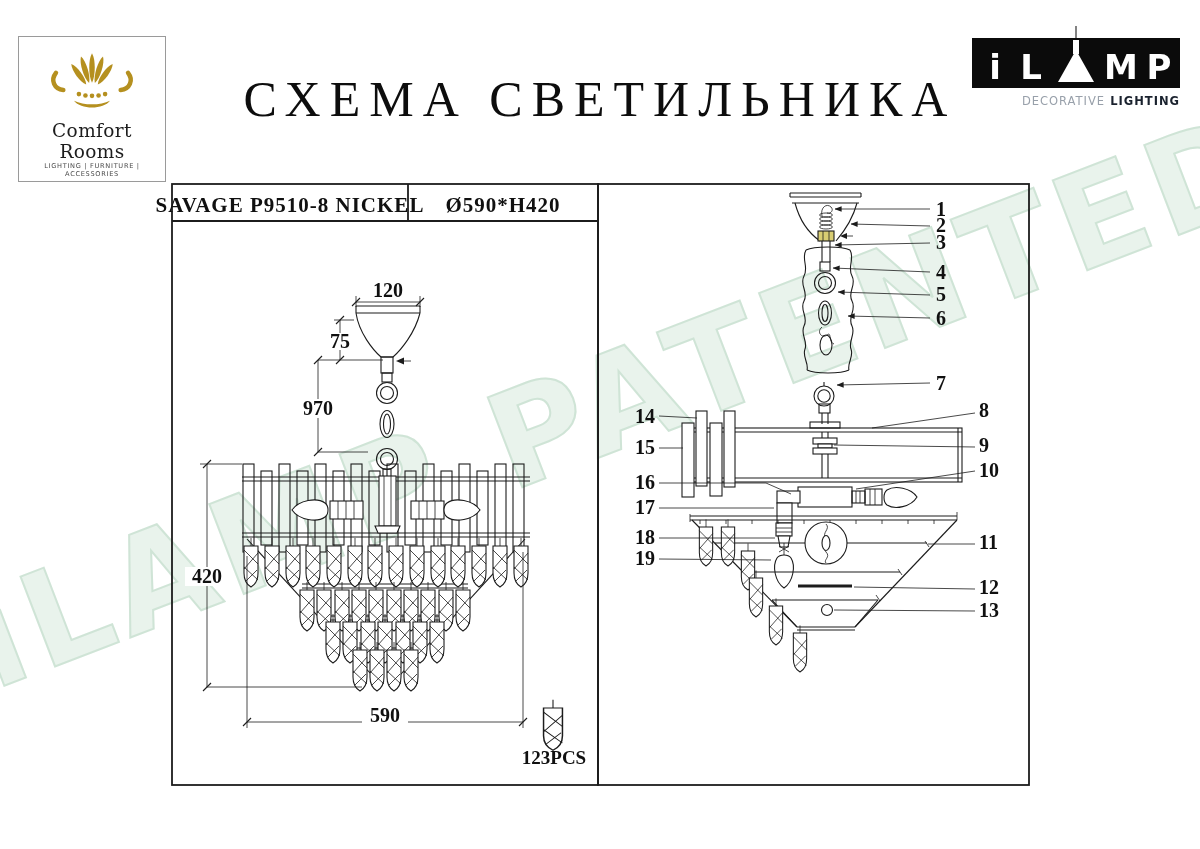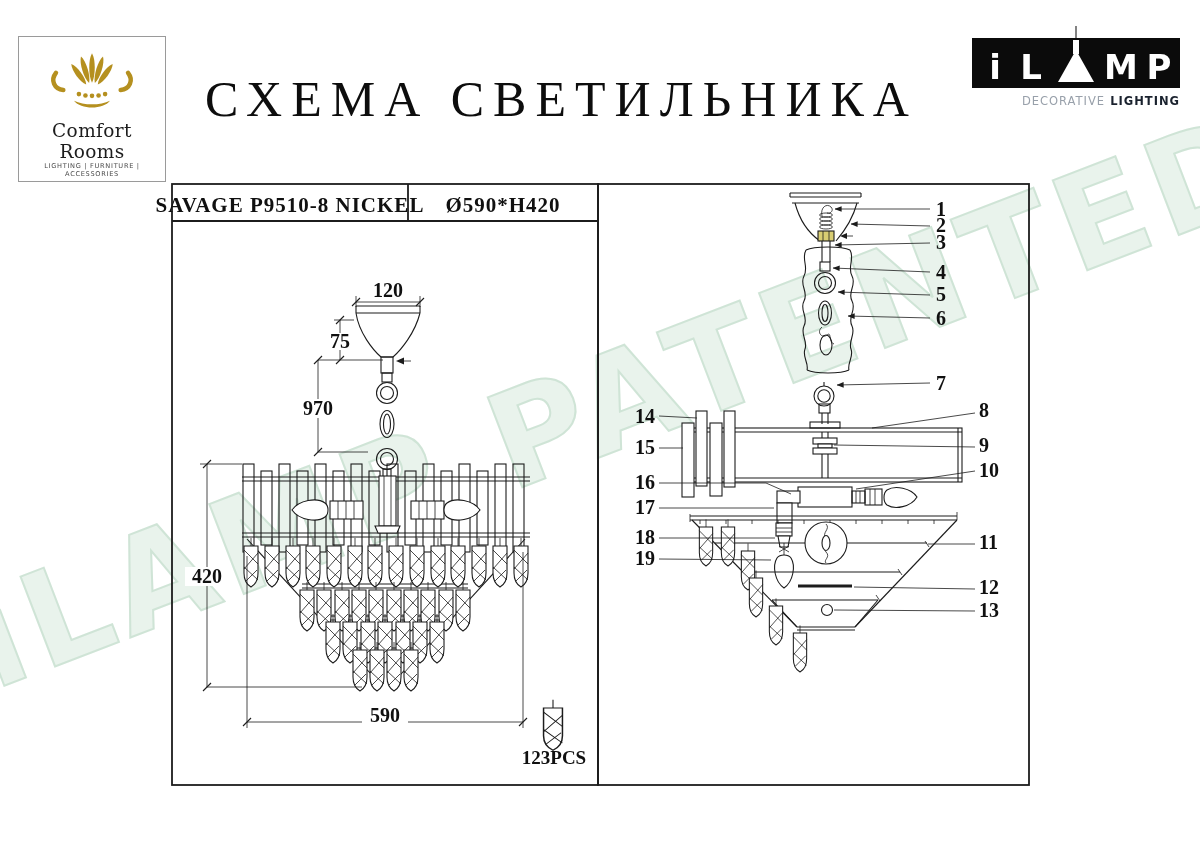--- a/index.html
+++ b/index.html
@@ -4,21 +4,21 @@
 <style>
   html,body{margin:0;padding:0;background:#fff}
   #stage{position:relative;width:1200px;height:849px;background:#fff;overflow:hidden;font-family:"Liberation Sans",sans-serif}
   .watermark{position:absolute;left:-50px;top:575px;transform:rotate(-21deg);transform-origin:0 0;
              font-family:"DejaVu Sans",sans-serif;font-weight:800;font-size:132px;letter-spacing:8px;
              color:#e9f3ec;-webkit-text-stroke:2px #cfe4d6;white-space:nowrap;z-index:0}
   .brandbox{position:absolute;left:18px;top:36px;width:146px;height:144px;border:1px solid #9a9a9a;background:#fff;z-index:2;text-align:center}
   .crown{display:block;margin:3px auto 0;width:118px;height:82px}
   .brandname{font-family:"DejaVu Serif",serif;font-size:18.5px;color:#1d1d1d;letter-spacing:.4px;margin-top:-2px}
   .brandtag{font-family:"DejaVu Sans",sans-serif;font-size:6.6px;color:#4a4a4a;letter-spacing:.7px;margin-top:0}
-  .title{position:absolute;left:205px;top:70px;width:790px;font-family:"Liberation Serif",serif;
+  .title{position:absolute;left:205px;top:70px;width:790px;text-align:center;font-family:"Liberation Serif",serif;
          font-size:50px;letter-spacing:9px;color:#0d0d0d;z-index:2;white-space:nowrap}
   .ilamp{position:absolute;left:971px;top:24px;width:212px;height:96px;z-index:2}
   svg.main{position:absolute;left:0;top:0;z-index:1}
   .ln{stroke:#1c1c1c;stroke-width:1.1;fill:none}
   .lt{stroke:#1c1c1c;stroke-width:.8;fill:none}
   .fr{stroke:#1c1c1c;stroke-width:1.8;fill:none}
   .fw{fill:#fff;stroke:#1c1c1c;stroke-width:1.1}
   .bk{fill:#1c1c1c;stroke:none}
   .thick{stroke:#1c1c1c;stroke-width:3;fill:none}
   .wbg{fill:#fff;stroke:none}

